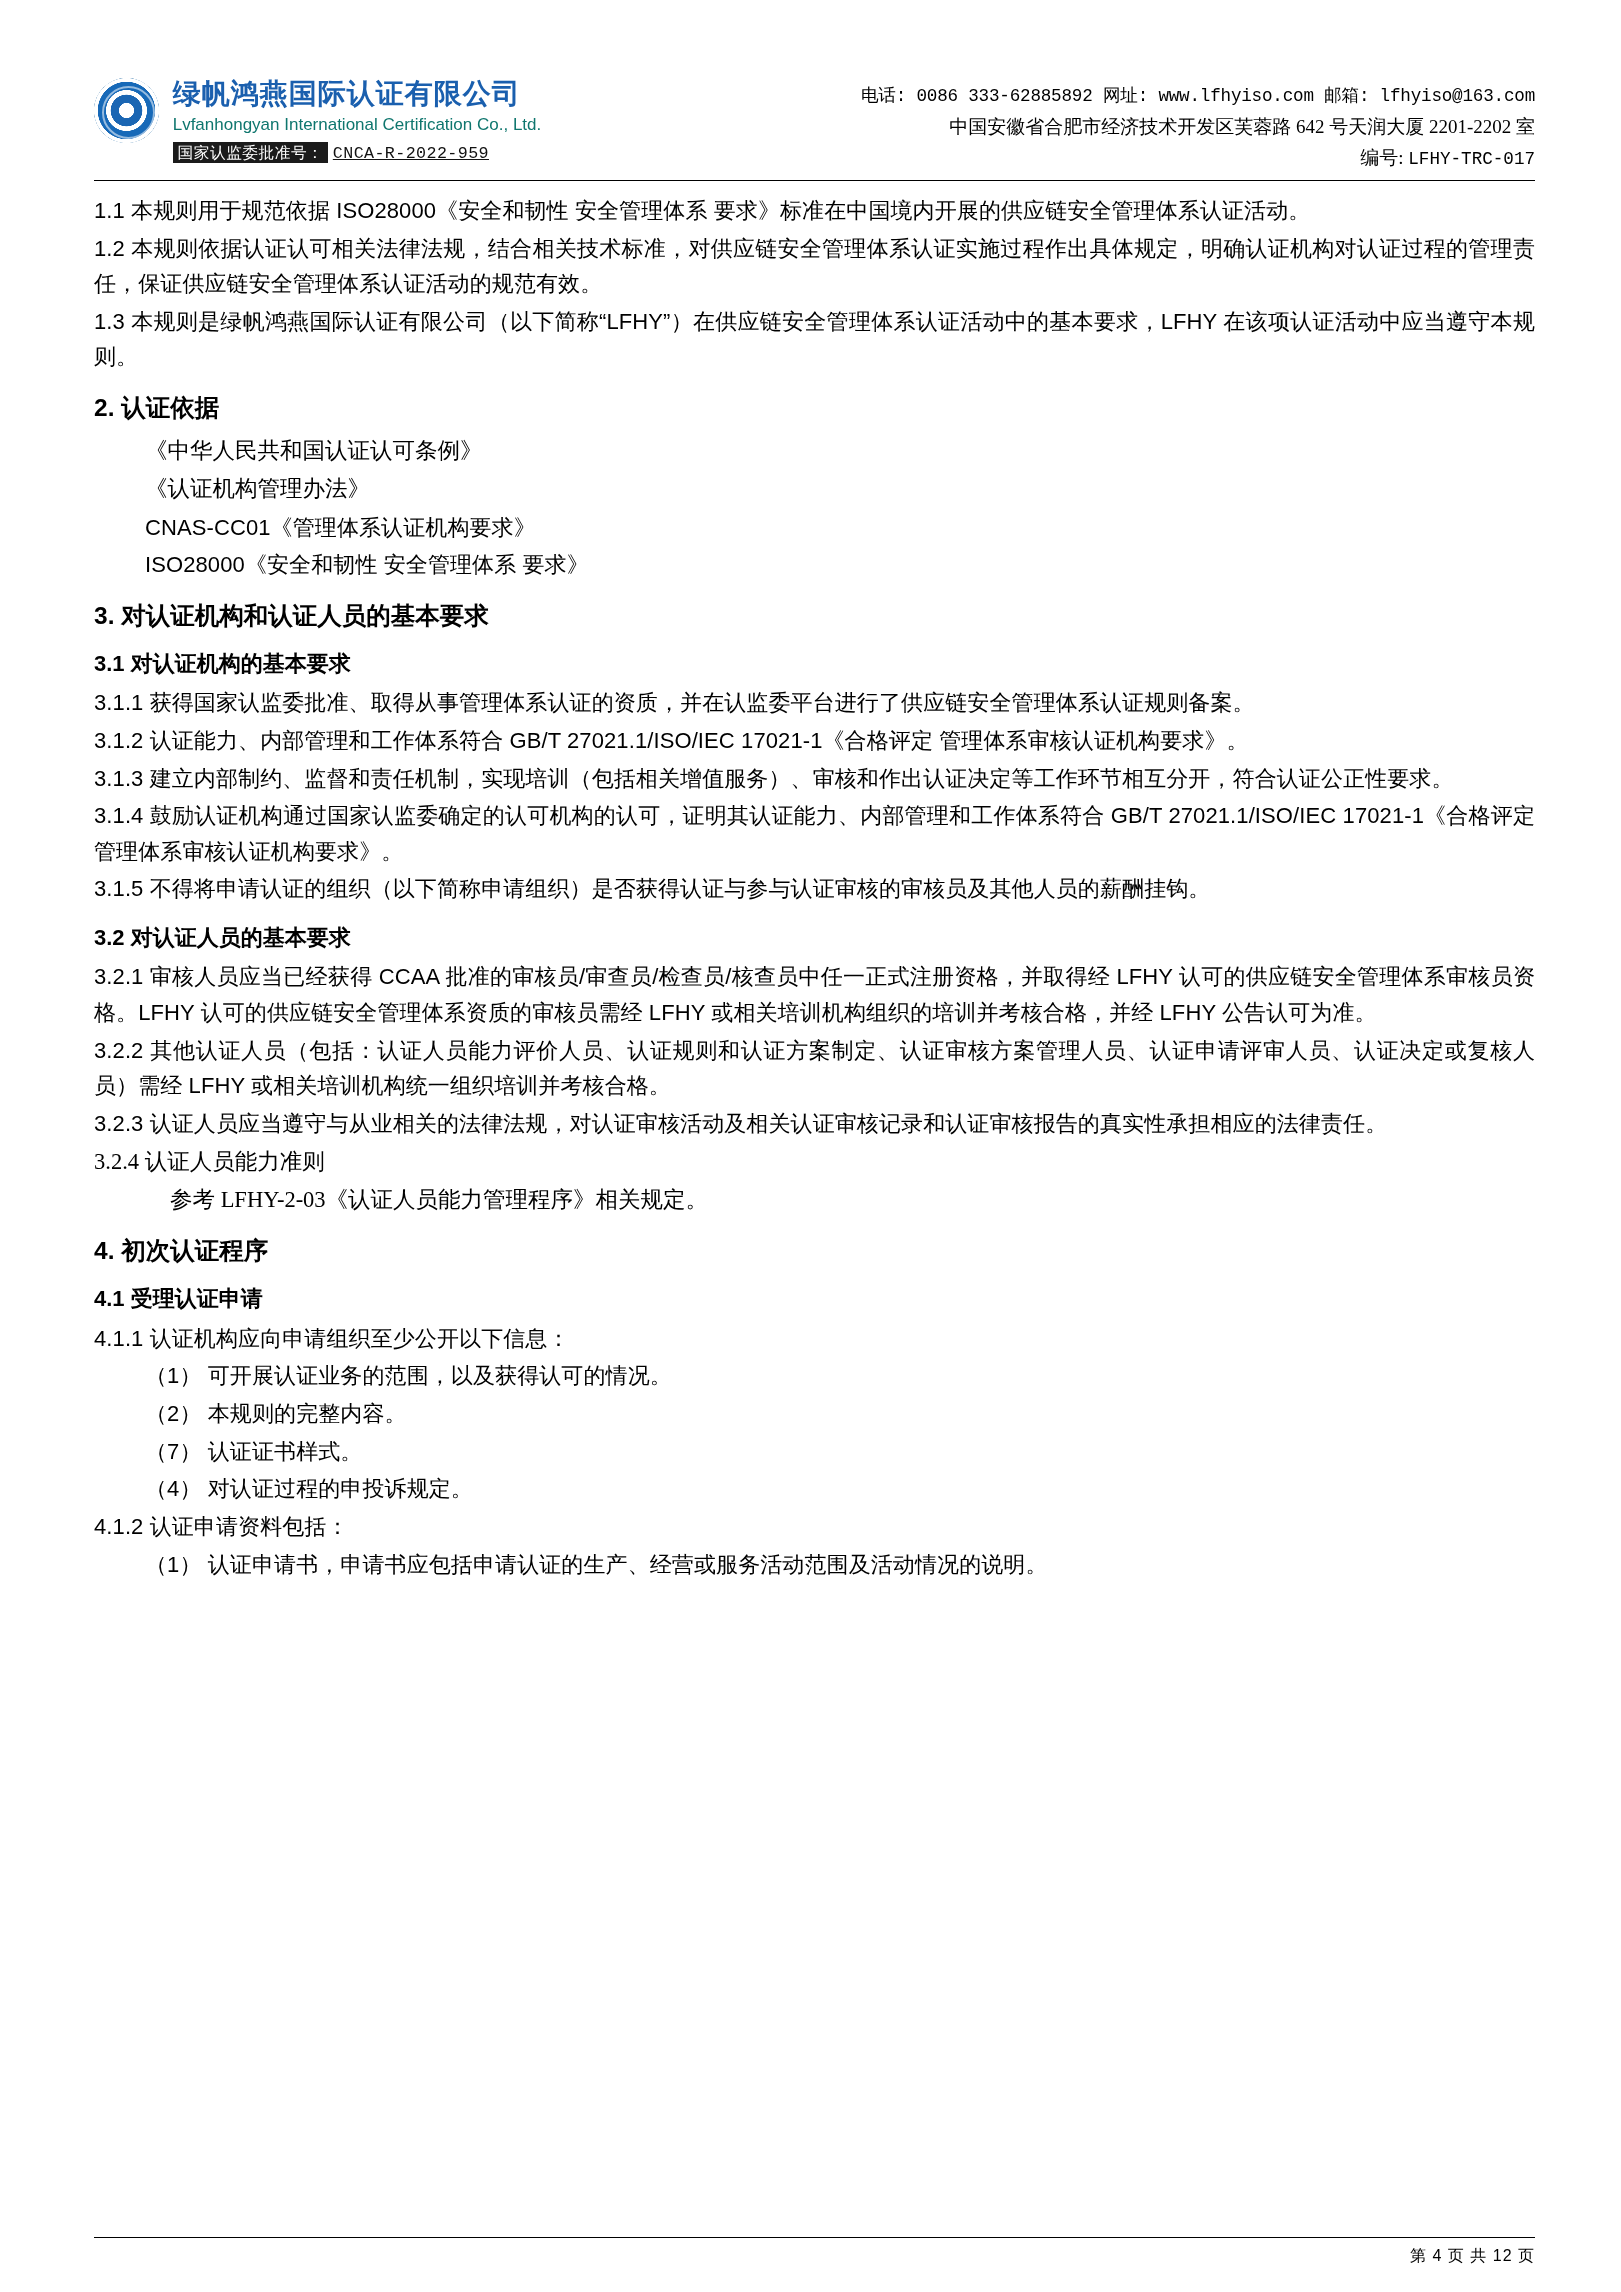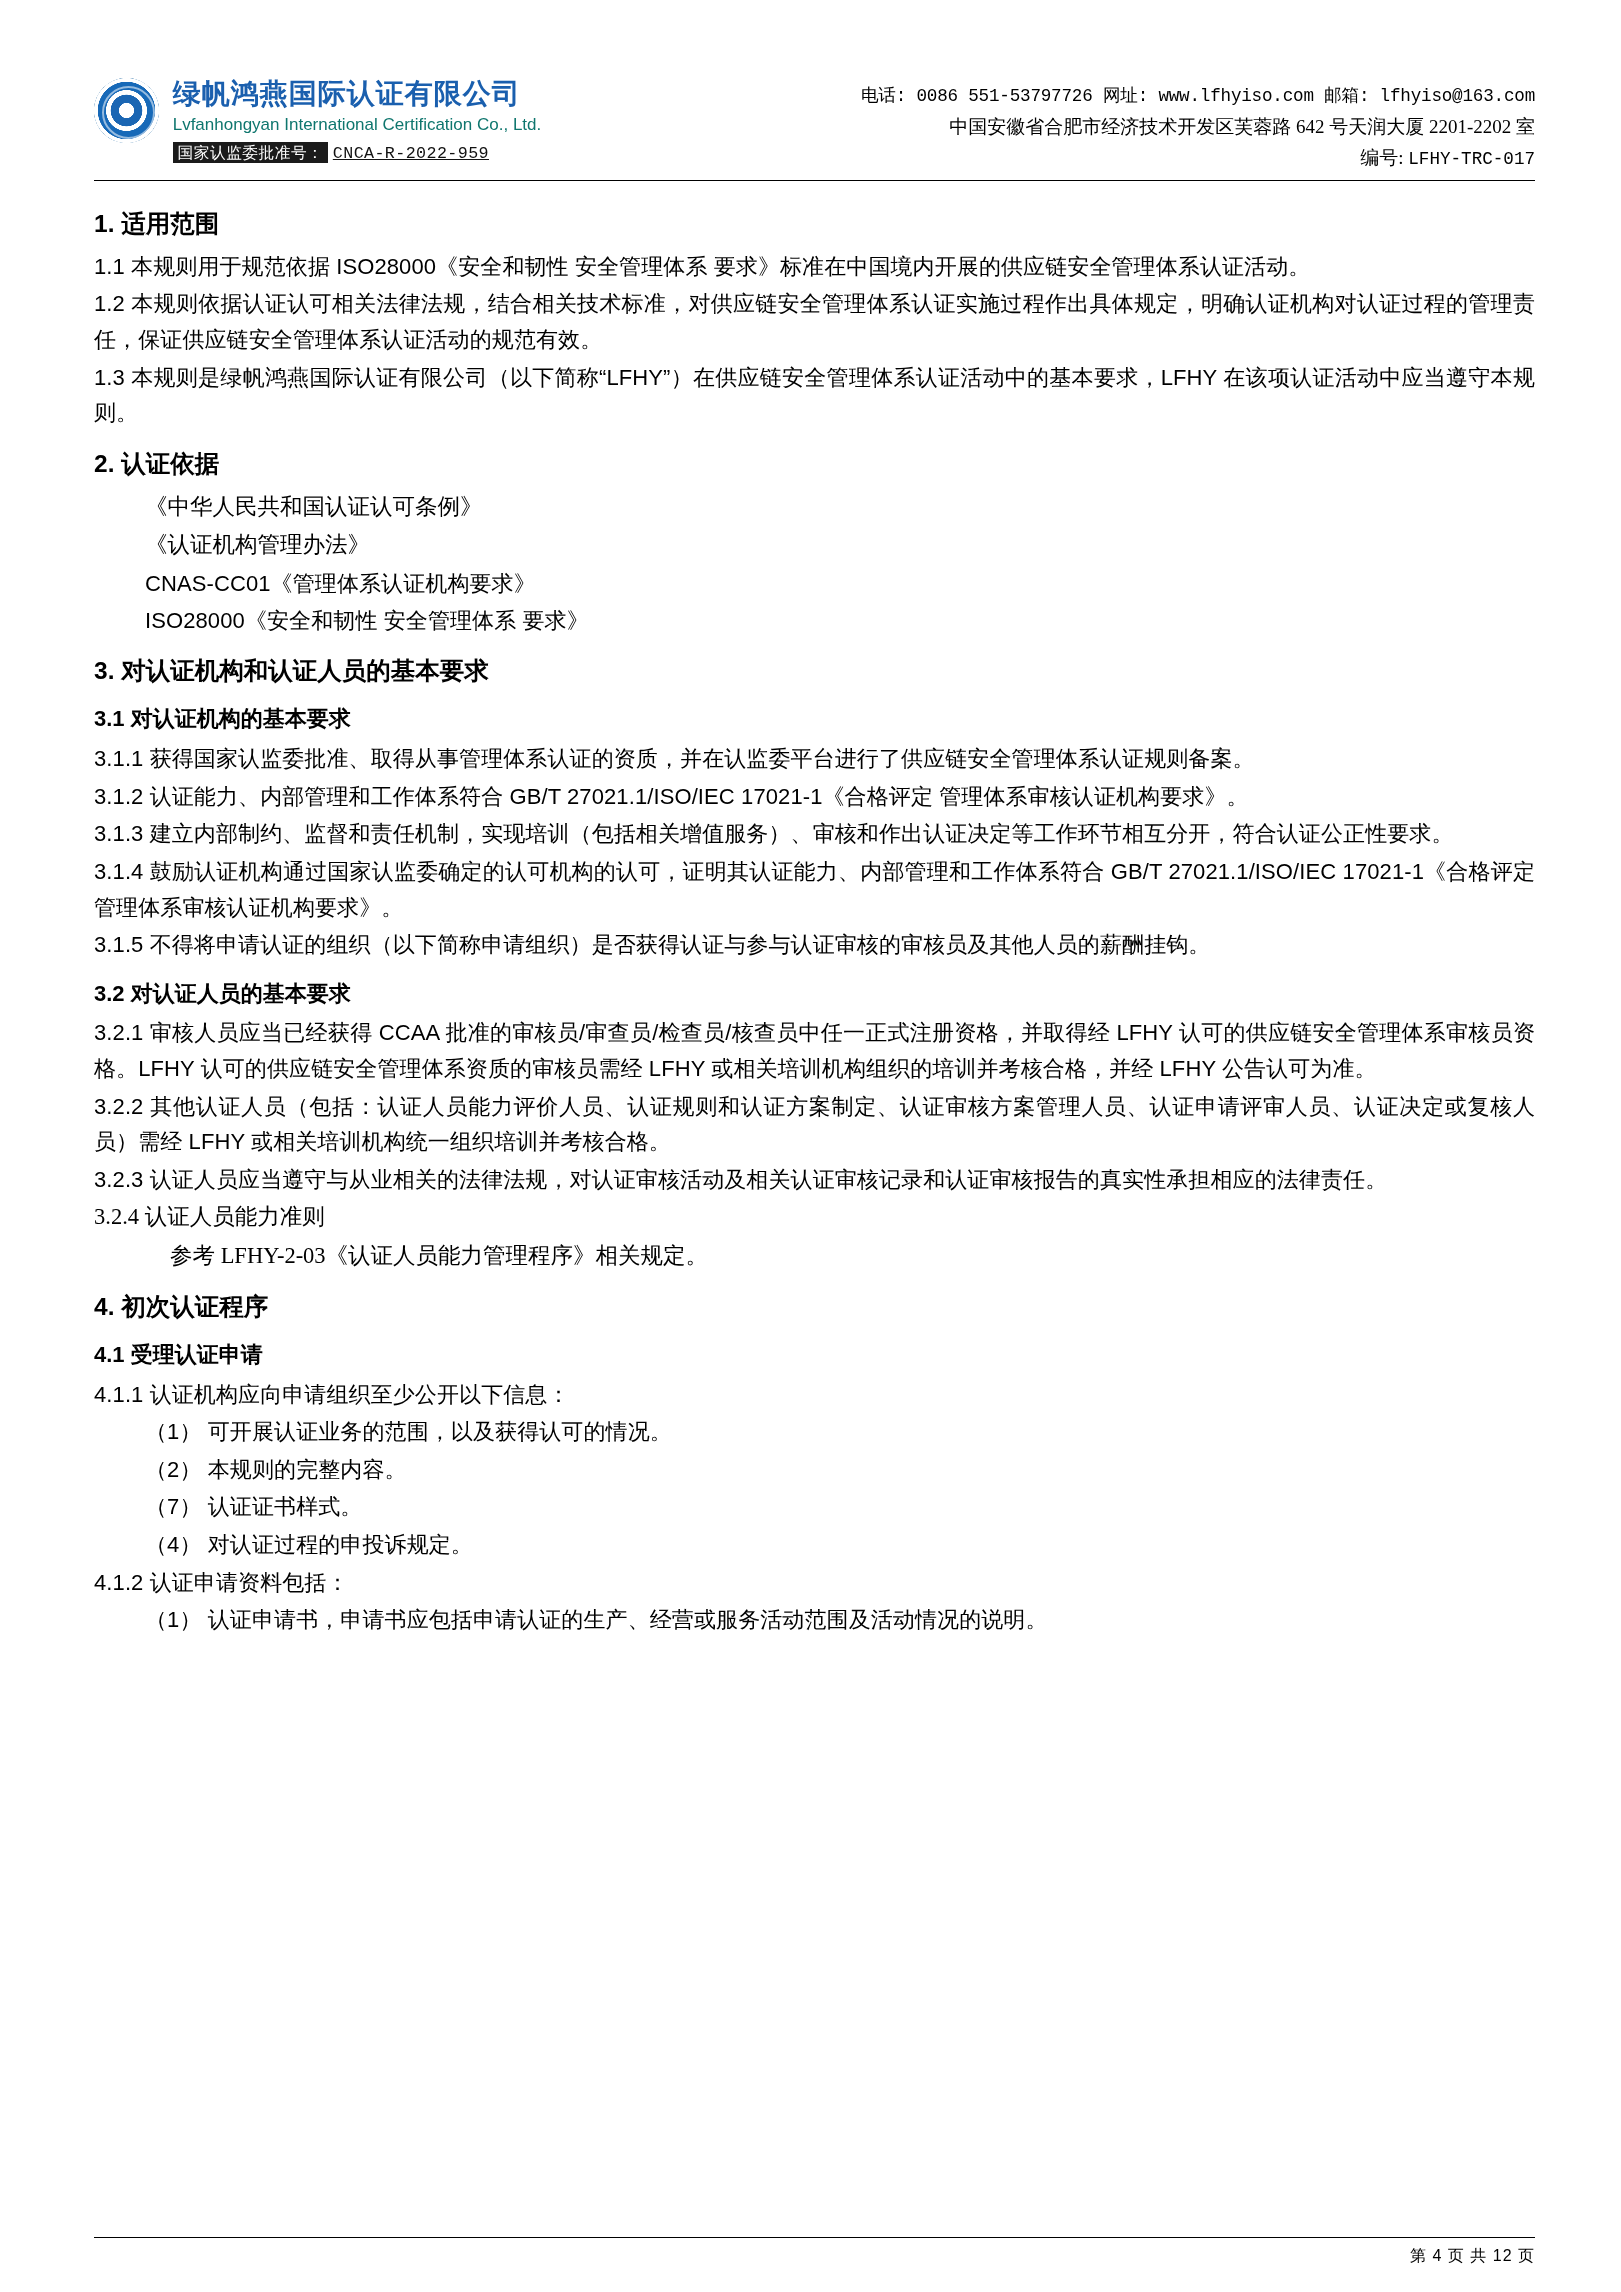--- a/index.html
+++ b/index.html
@@ -173,33 +173,32 @@
       <div class="logo-text-wrap">
         <div class="logo-cn">绿帆鸿燕国际认证有限公司</div>
         <div class="logo-en">Lvfanhongyan International Certification Co., Ltd.</div>
         <div class="logo-cnas">
           <span class="tag">国家认监委批准号：</span>
           <span class="code">CNCA-R-2022-959</span>
         </div>
       </div>
     </div>
     <div class="contact-block">
-      <div class="contact-line1">电话: 0086 551-53797726 网址: www.lfhyiso.com 邮箱: lfhyiso@163.com</div>
+      <div class="contact-line1">电话: 0086 333-62885892 网址: www.lfhyiso.com 邮箱: lfhyiso@163.com</div>
       <div class="contact-line2">中国安徽省合肥市经济技术开发区芙蓉路 642 号天润大厦 2201-2202 室</div>
       <div class="contact-line3">
         <span>编号:</span>
         <span class="no">LFHY-TRC-017</span>
       </div>
     </div>
   </div>
   <hr class="header-rule">
 
   <div class="content">
 
-    <h2 class="sec">1. 适用范围</h2>
     <p class="para">1.1 本规则用于规范依据 ISO28000《安全和韧性 安全管理体系 要求》标准在中国境内开展的供应链安全管理体系认证活动。</p>
     <p class="para">1.2 本规则依据认证认可相关法律法规，结合相关技术标准，对供应链安全管理体系认证实施过程作出具体规定，明确认证机构对认证过程的管理责任，保证供应链安全管理体系认证活动的规范有效。</p>
     <p class="para">1.3 本规则是绿帆鸿燕国际认证有限公司（以下简称“LFHY”）在供应链安全管理体系认证活动中的基本要求，LFHY 在该项认证活动中应当遵守本规则。</p>
 
     <h2 class="sec">2. 认证依据</h2>
     <p class="serif indent1">《中华人民共和国认证认可条例》</p>
     <p class="serif indent1">《认证机构管理办法》</p>
     <p class="para indent1">CNAS-CC01《管理体系认证机构要求》</p>
     <p class="para indent1">ISO28000《安全和韧性 安全管理体系 要求》</p>
 

